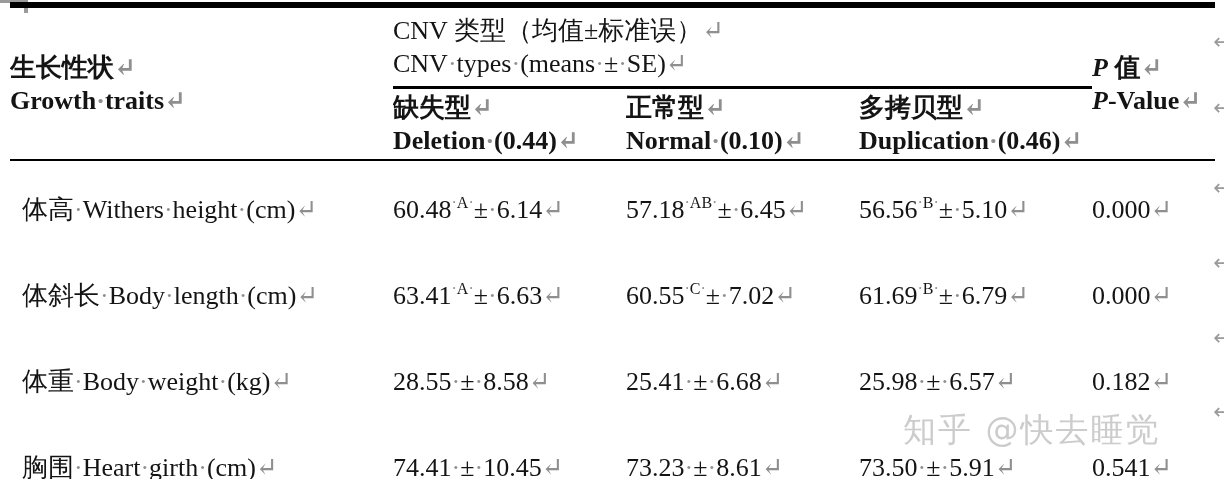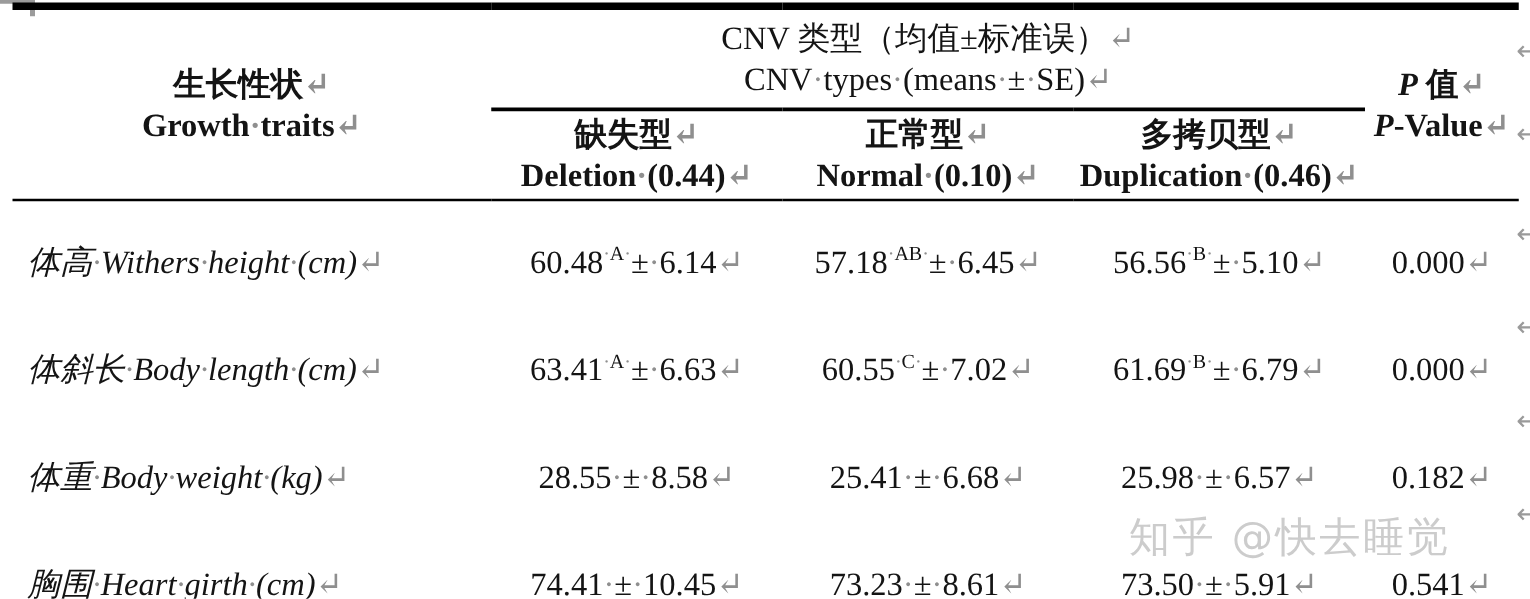--- a/index.html
+++ b/index.html
@@ -8,27 +8,27 @@
     font-family:"Liberation Serif","DejaVu Serif","DejaVu Sans",serif;
     color:#141414;position:relative;
   }
   
   .doc-table{
     position:absolute;left:10px;top:2px;width:1205px;
     border-collapse:collapse;table-layout:fixed;
     font-size:26px;line-height:33px;
     border-top:6px solid #000;border-bottom:7px solid #000;
   }
-  .doc-table td{padding:0;vertical-align:middle;text-align:center;overflow:hidden;}
+  .doc-table td{padding:0;vertical-align:middle;overflow:hidden;}
   tr.hdr-a td{height:78px;}
   tr.hdr-b td{height:70px;}
   tr.data-row td{height:76px;padding-top:10px;}
   td.cnv-group{border-bottom:3px solid #000;}
   tr.hdr-b td, td.span-hdr{border-bottom:2px solid #000;font-weight:bold;}
-  td.trait-cell{text-align:left;padding-left:12px;font-style:italic;}
+  td.trait-cell{text-align:left;padding-left:12px;}
   sup{font-size:16px;line-height:0;}
   .mk{color:#8f8f8f;}
   i{font-style:italic;}
   
   .corner-mark{
     position:absolute;left:0;top:0;width:24px;height:10px;
     border-top:3px solid #9b9b9b;border-right:4px solid #9b9b9b;
   }
   
   .row-end-marker{

